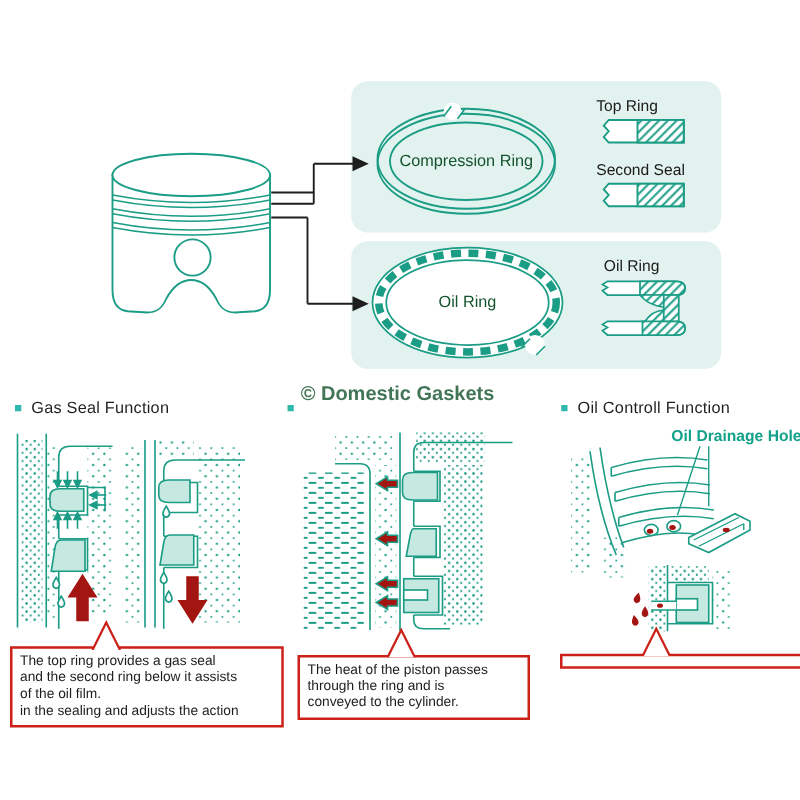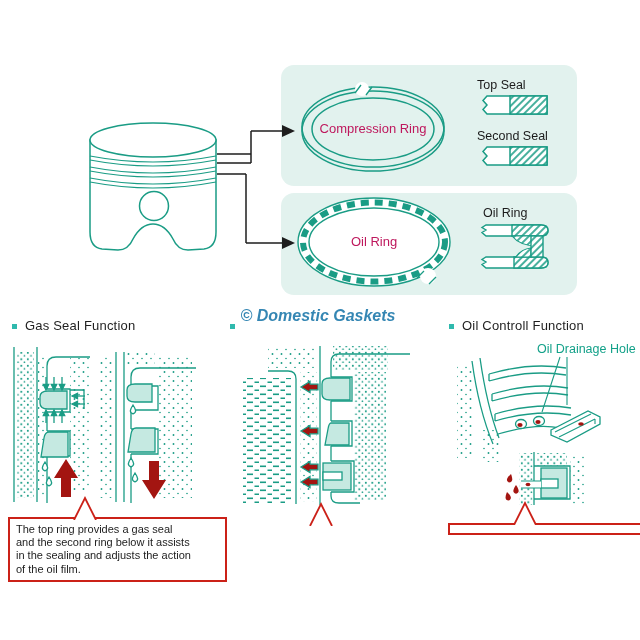--- a/index.html
+++ b/index.html
@@ -1,27 +1,27 @@
 <!DOCTYPE html>
 <html><head>
 <meta charset="utf-8">
 <style>
   html,body{margin:0;padding:0;background:#fff;}
   .canvas{position:relative;width:640px;height:640px;background:#fff;overflow:hidden;
           font-family:"Liberation Sans","DejaVu Sans",sans-serif;color:#1d1d1d;}
   svg.art{position:absolute;left:0;top:0;z-index:1;}
   .abs{position:absolute;z-index:2;}
   .ctr{transform:translate(-50%,-50%);white-space:nowrap;}
-  .ring-label{font-size:13px;color:#be185d;}
+  .ring-label{font-size:13px;color:#14532d;}
   .cs-label{font-size:12.5px;color:#1b1b1b;white-space:nowrap;}
   .heading{font-size:13px;font-weight:normal;color:#1f1f1f;letter-spacing:.2px;white-space:nowrap;}
   .bullet{position:absolute;width:5px;height:5px;background:#2fb9ad;z-index:2;}
-  .teal-label{font-size:12.5px;color:#13a189;white-space:nowrap;z-index:2;}
-  .watermark{position:absolute;z-index:5;font-size:16px;font-weight:bold;color:#0369a1;
-             text-shadow:1px 1px 0 #ffffff;opacity:.8;transform:translate(-50%,-50%);white-space:nowrap;font-style:italic;}
+  .teal-label{font-size:12.5px;color:#13a189;white-space:nowrap;z-index:2;font-weight:bold;}
+  .watermark{position:absolute;z-index:5;font-size:16px;font-weight:bold;color:#14532d;
+             text-shadow:1px 1px 0 #ffffff;opacity:.8;transform:translate(-50%,-50%);white-space:nowrap;}
   .callout{position:absolute;z-index:3;background:#fff;border:2px solid #cb2118;
            padding:4px 6px;width:max-content;}
   .cl{font-size:11px;line-height:1.2;white-space:nowrap;color:#1d1d1d;}
   svg.ptr{position:absolute;z-index:4;}
 </style>
 </head>
 <body>
 
 <div class="canvas">
 
@@ -201,45 +201,50 @@
       <path d="M521,481 H541 M521,488 H541" stroke-width="1.1"></path>
       <ellipse cx="528" cy="484.5" rx="2.4" ry="1.7" fill="#a31511" stroke="none"></ellipse>
       <use href="#drop" transform="translate(511,474) rotate(14)" fill="#a31511" stroke="none"></use>
       <use href="#drop" transform="translate(516,485)" fill="#a31511" stroke="none"></use>
       <use href="#drop" transform="translate(507,492) rotate(-12)" fill="#a31511" stroke="none"></use>
     </g>
   </g>
 </svg>
 
 <div class="abs ctr ring-label" style="left:373px;top:128px">Compression Ring</div>
-<div class="abs cs-label" style="left:477px;top:78px">Top Seal</div>
+<div class="abs cs-label" style="left:477px;top:78px">Top Ring</div>
 <div class="abs cs-label" style="left:477px;top:129px">Second Seal</div>
 <div class="abs ctr ring-label" style="left:374px;top:241px">Oil Ring</div>
 <div class="abs cs-label" style="left:483px;top:206px">Oil Ring</div>
 
 <div class="watermark" style="left:318px;top:316px">© Domestic Gaskets</div>
 
 <span class="bullet" style="left:12px;top:324px"></span>
 <div class="abs heading" style="left:25px;top:318px">Gas Seal Function</div>
 <span class="bullet" style="left:230px;top:324px"></span>
 <span class="bullet" style="left:449px;top:324px"></span>
 <div class="abs heading" style="left:462px;top:318px">Oil Controll Function</div>
 
 <div class="abs teal-label" style="left:537px;top:342px">Oil Drainage Hole</div>
 
 <div class="callout" style="left:8px;top:517px;min-width:203px">
   <div class="cl">The top ring provides a gas seal</div>
   <div class="cl">and the second ring below it assists</div>
+  <div class="cl">of the oil film.</div>
   <div class="cl">in the sealing and adjusts the action</div>
-  <div class="cl">of the oil film.</div>
 </div>
 <svg class="ptr" style="left:72px;top:496px" width="26" height="24">
   <path d="M2,24 L13,2 L24,24" fill="#fff" stroke="#cb2118" stroke-width="1.8"></path>
 </svg>
 
+<div class="callout" style="left:238px;top:524px;min-width:170px">
+  <div class="cl">The heat of the piston passes</div>
+  <div class="cl">through the ring and is</div>
+  <div class="cl">conveyed to the cylinder.</div>
+</div>
 <svg class="ptr" style="left:308px;top:502px" width="26" height="24">
   <path d="M2,24 L13,2 L24,24" fill="#fff" stroke="#cb2118" stroke-width="1.8"></path>
 </svg>
 
 <div class="callout" style="left:448px;top:523px;min-width:180px">
 </div>
 <svg class="ptr" style="left:512px;top:501px" width="26" height="24">
   <path d="M2,24 L13,2 L24,24" fill="#fff" stroke="#cb2118" stroke-width="1.8"></path>
 </svg>
 

